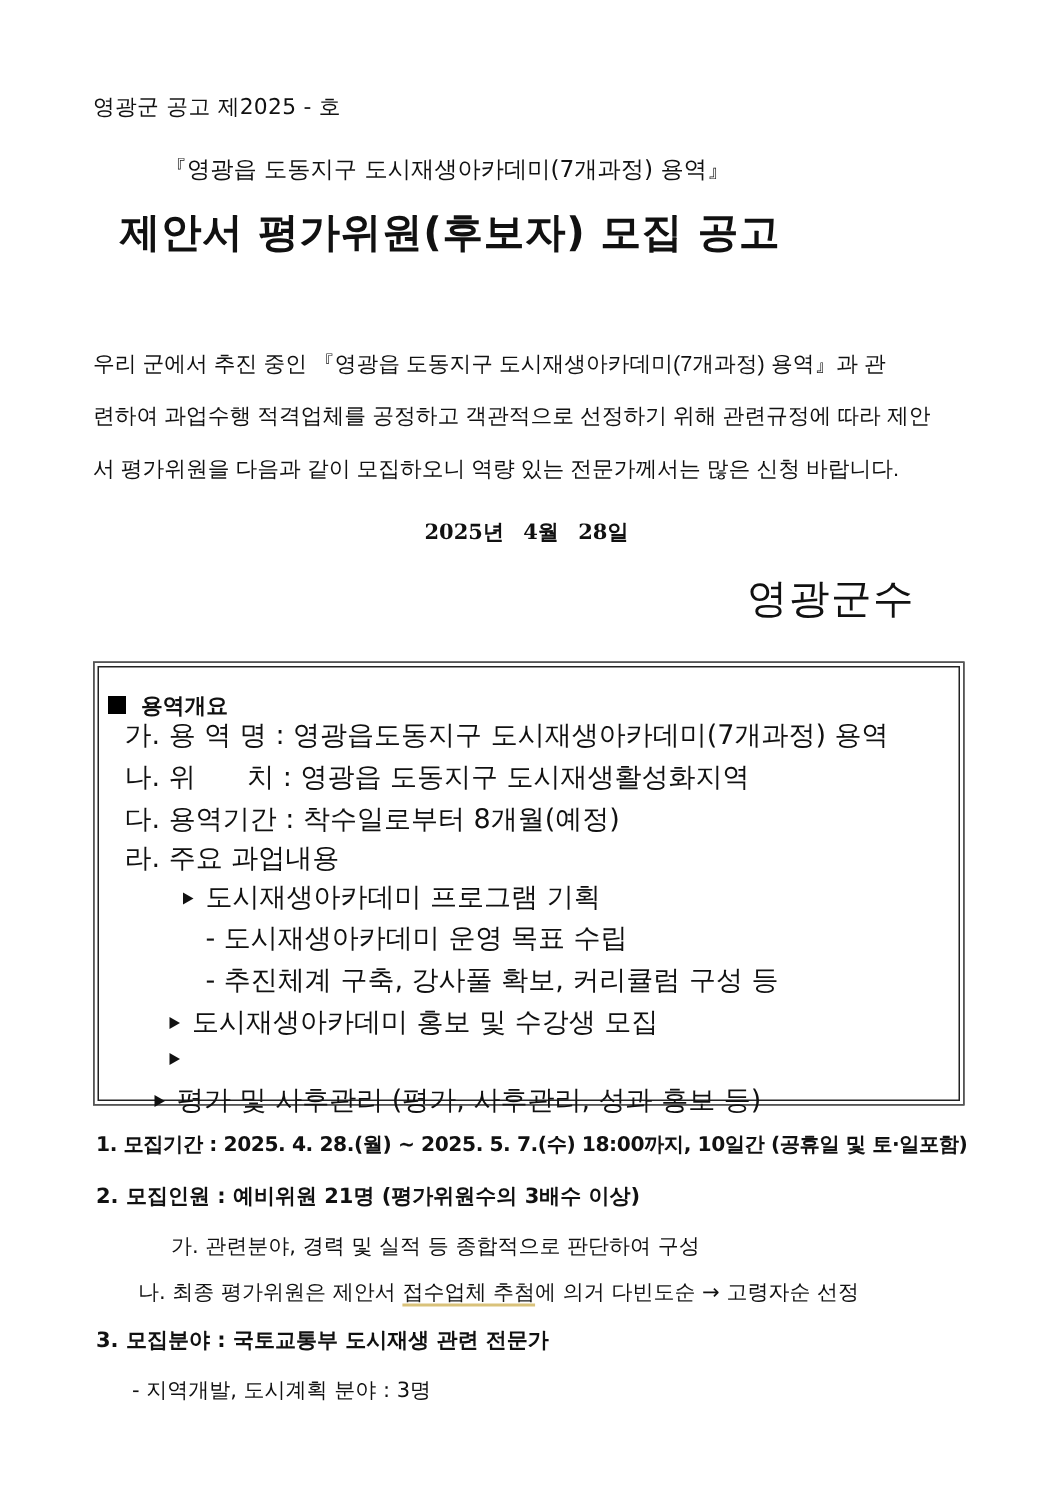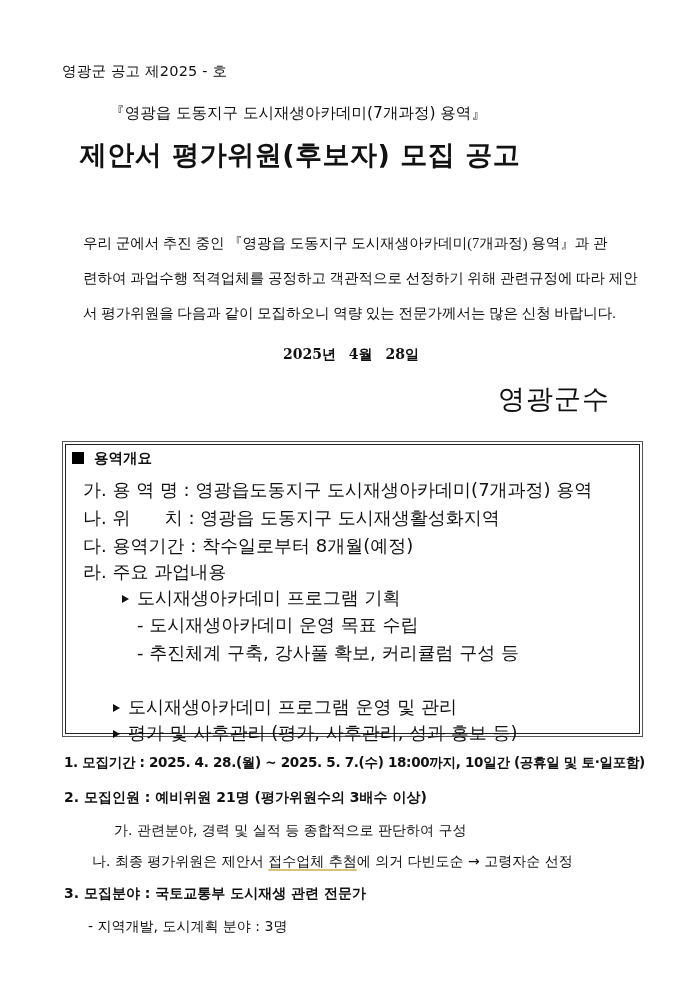--- a/index.html
+++ b/index.html
@@ -37,22 +37,21 @@
       font-family: "DejaVu Sans", "Liberation Sans", sans-serif;
       letter-spacing: 0.5px;
     }
 
     .intro {
       left: 62px; top: 226px; width: 582px;
       white-space: normal;
       font-size: 14.5px;
       line-height: 35px;
       text-align: justify;
-      font-family: Liberation Serif, serif;
-      margin-left: 21px;
+      font-family: Liberation Sans, sans-serif;
     }
     .intro-line { display: block; white-space: nowrap; }
 
     .date-line {
       left: 283px; top: 346px;
       font-size: 14px;
       font-weight: bold;
       font-family: "DejaVu Serif", "Liberation Serif", serif;
       word-spacing: 8px;
     }
@@ -68,21 +67,21 @@
       position: absolute;
       left: 62px; top: 441px;
       width: 581px; height: 296px;
       box-sizing: border-box;
       border: 4px double #222222;
       outline: 1px solid #555555;
       outline-offset: -1px;
     }
     .box-heading {
       position: absolute;
-      left: 6px; top: 4px;
+      left: 6px; top: 16px;
       font-size: 14.5px;
       font-weight: bold;
       font-family: Liberation Mono, monospace;
       white-space: nowrap;
     }
     .square-icon {
       display: inline-block;
       width: 12px; height: 12px;
       background: #000;
       margin-right: 10px;
@@ -148,24 +147,27 @@
   <div class="box-line" style="left:17px; top:33px;">가. 용 역 명 : 영광읍도동지구 도시재생아카데미(7개과정) 용역</div>
   <div class="box-line" style="left:17px; top:61px; white-space:pre;">나. 위      치 : 영광읍 도동지구 도시재생활성화지역</div>
   <div class="box-line" style="left:17px; top:89px;">다. 용역기간 : 착수일로부터 8개월(예정)</div>
   <div class="box-line" style="left:17px; top:115px;">라. 주요 과업내용</div>
 
   <div class="box-line" style="left:56px; top:141px;">
     <span class="tri-icon"></span><span>도시재생아카데미 프로그램 기획</span>
   </div>
   <div class="box-line" style="left:71px; top:168px;">- 도시재생아카데미 운영 목표 수립</div>
   <div class="box-line" style="left:71px; top:196px;">- 추진체계 구축, 강사풀 확보, 커리큘럼 구성 등</div>
+  <div class="box-line" style="left:47px; top:224px;">
+    <span class="tri-icon"></span><span>도시재생아카데미 홍보 및 수강생 모집</span>
+  </div>
   <div class="box-line" style="left:47px; top:250px;">
-    <span class="tri-icon"></span><span>도시재생아카데미 프로그램 운영 및 관리</span>
+    <span class="tri-icon"></span>
   </div>
-  <div class="box-line" style="left:47px; top:276px;">
+  <div class="box-line" style="left:37px; top:276px;">
     <span class="tri-icon"></span><span>평가 및 사후관리 (평가, 사후관리, 성과 홍보 등)</span>
   </div>
 </div>
 
 <div class="sec sec-head" style="left:64px; top:754px; font-size:13.5px; letter-spacing:-0.3px;">1. 모집기간 : 2025. 4. 28.(월) ~ 2025. 5. 7.(수) 18:00까지, 10일간 (공휴일 및 토·일포함)</div>
 
 <div class="sec sec-head" style="left:64px; top:789px;">2. 모집인원 : 예비위원 21명 (평가위원수의 3배수 이상)</div>
 <div class="sec sec-sub" style="left:78px; top:822px;margin-left:36px;">가. 관련분야, 경력 및 실적 등 종합적으로 판단하여 구성</div>
 <div class="sec sec-sub" style="left:92px; top:853px;">
   <span>나. 최종 평가위원은 제안서 </span><span class="underline-mark">접수업체 추첨</span><span>에 의거 다빈도순 → 고령자순 선정</span>

